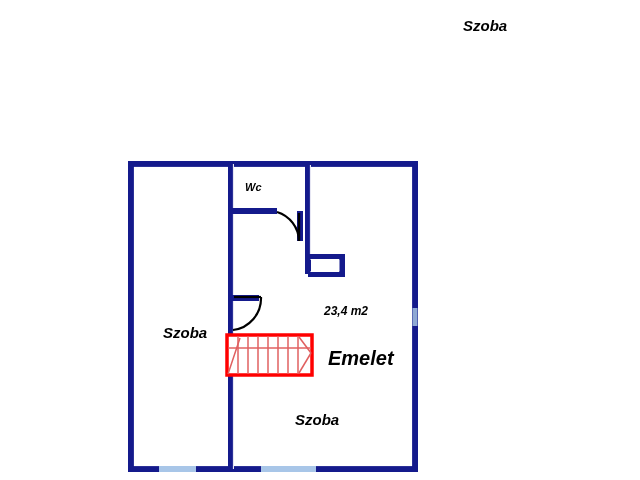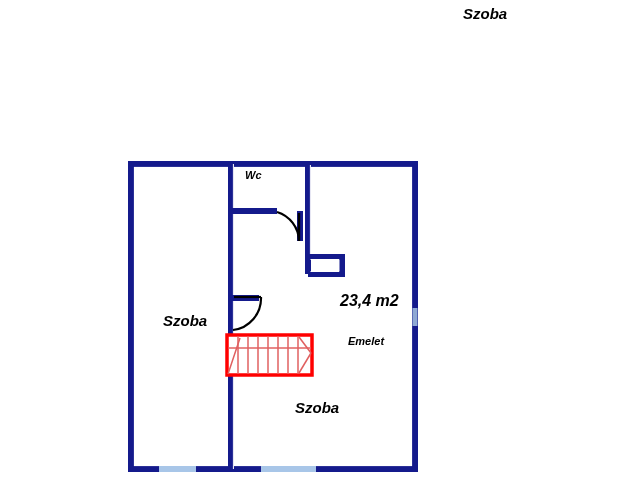--- a/index.html
+++ b/index.html
@@ -31,26 +31,27 @@
     display: block;
   }
   .plan-label {
     position: absolute;
     font-family: "Liberation Sans", sans-serif;
     font-style: italic;
     font-weight: bold;
     color: #000000;
     white-space: nowrap;
     line-height: 1;
+    margin-top: 12px;
   }
   .lbl-top      { left: 463px; top: 6px;   font-size: 15px; }
   .lbl-wc       { left: 245px; top: 170px; font-size: 11px; }
-  .lbl-area     { left: 340px; top: 293px; font-size: 16px; }
+  .lbl-area     { left: 324px; top: 293px; font-size: 12px; }
   .lbl-szoba-l  { left: 163px; top: 313px; font-size: 15px; }
-  .lbl-emelet   { left: 348px; top: 336px; font-size: 11px; }
+  .lbl-emelet   { left: 328px; top: 336px; font-size: 20px; }
   .lbl-szoba-b  { left: 295px; top: 400px; font-size: 15px; }
 </style>
 </head>
 <body style="background: rgb(255, 255, 255);">
 
 <div id="plan-root">
 
   <svg class="floorplan-svg" viewBox="0 0 640 480" xmlns="http://www.w3.org/2000/svg">
 
     <rect id="outer-wall" fill="none" stroke="#141a8c" stroke-width="6" x="131" y="164" width="284" height="305"></rect>

